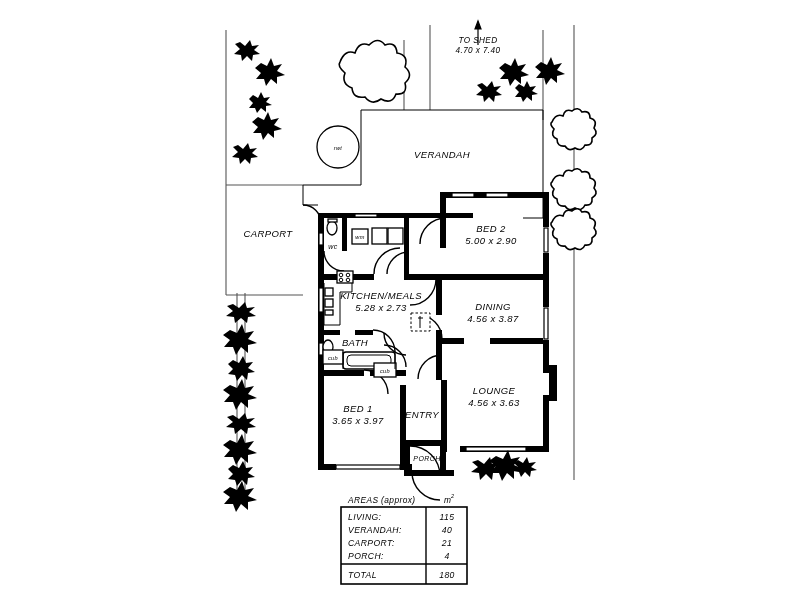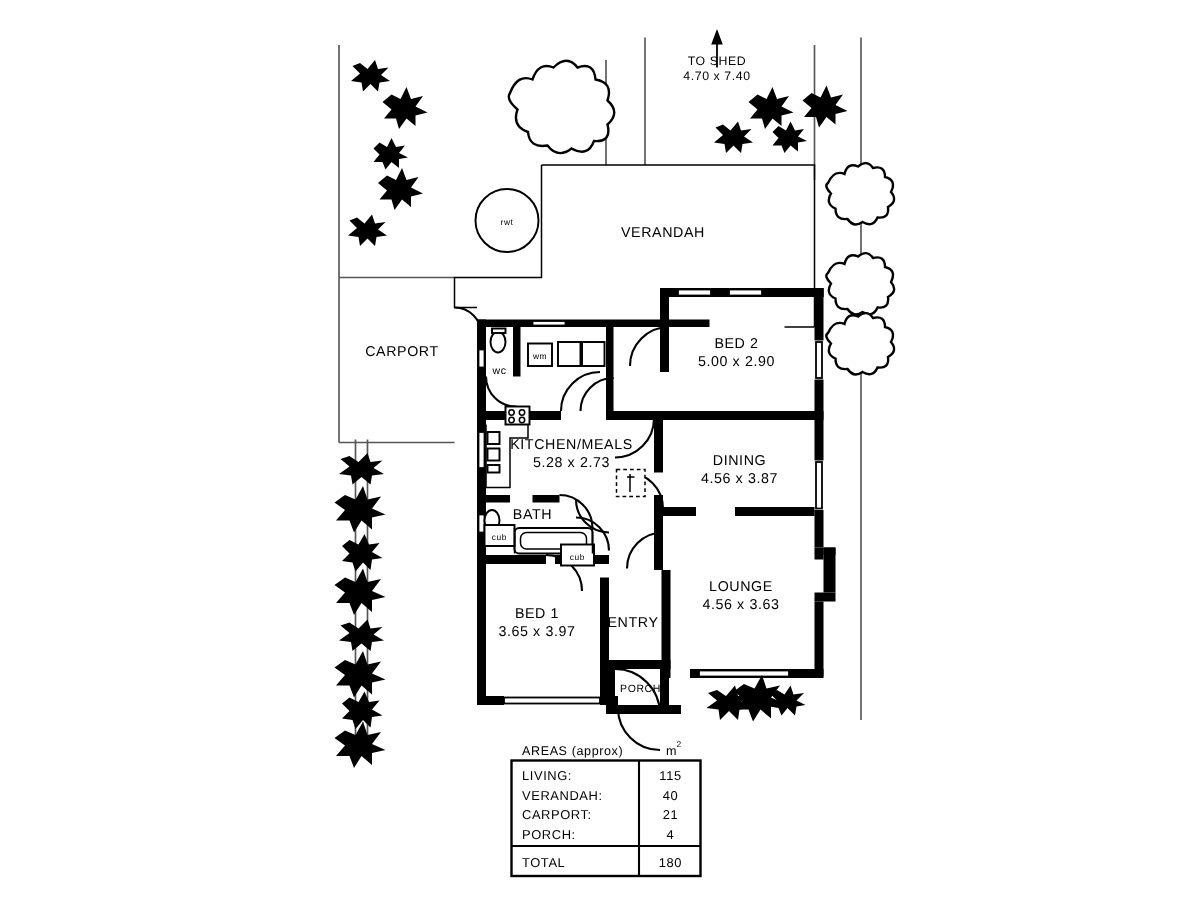--- a/index.html
+++ b/index.html
@@ -12,20 +12,21 @@
     width: 800px;
     height: 600px;
     overflow: hidden;
     font-family: "Liberation Sans", sans-serif;
   }
   #plan-root {
     position: relative;
     width: 800px;
     height: 600px;
     background: #b91c1c;
+    font-style: italic;
   }
   svg#floorplan {
     display: block;
     width: 800px;
     height: 600px;
   }
   .wall      { fill: #000000; }
   .thinline  { stroke: #000000; fill: none; stroke-width: 1; }
   .boundary  { stroke: #555555; fill: none; stroke-width: 1.1; }
   .swing     { stroke: #000000; fill: none; stroke-width: 1.4; }

